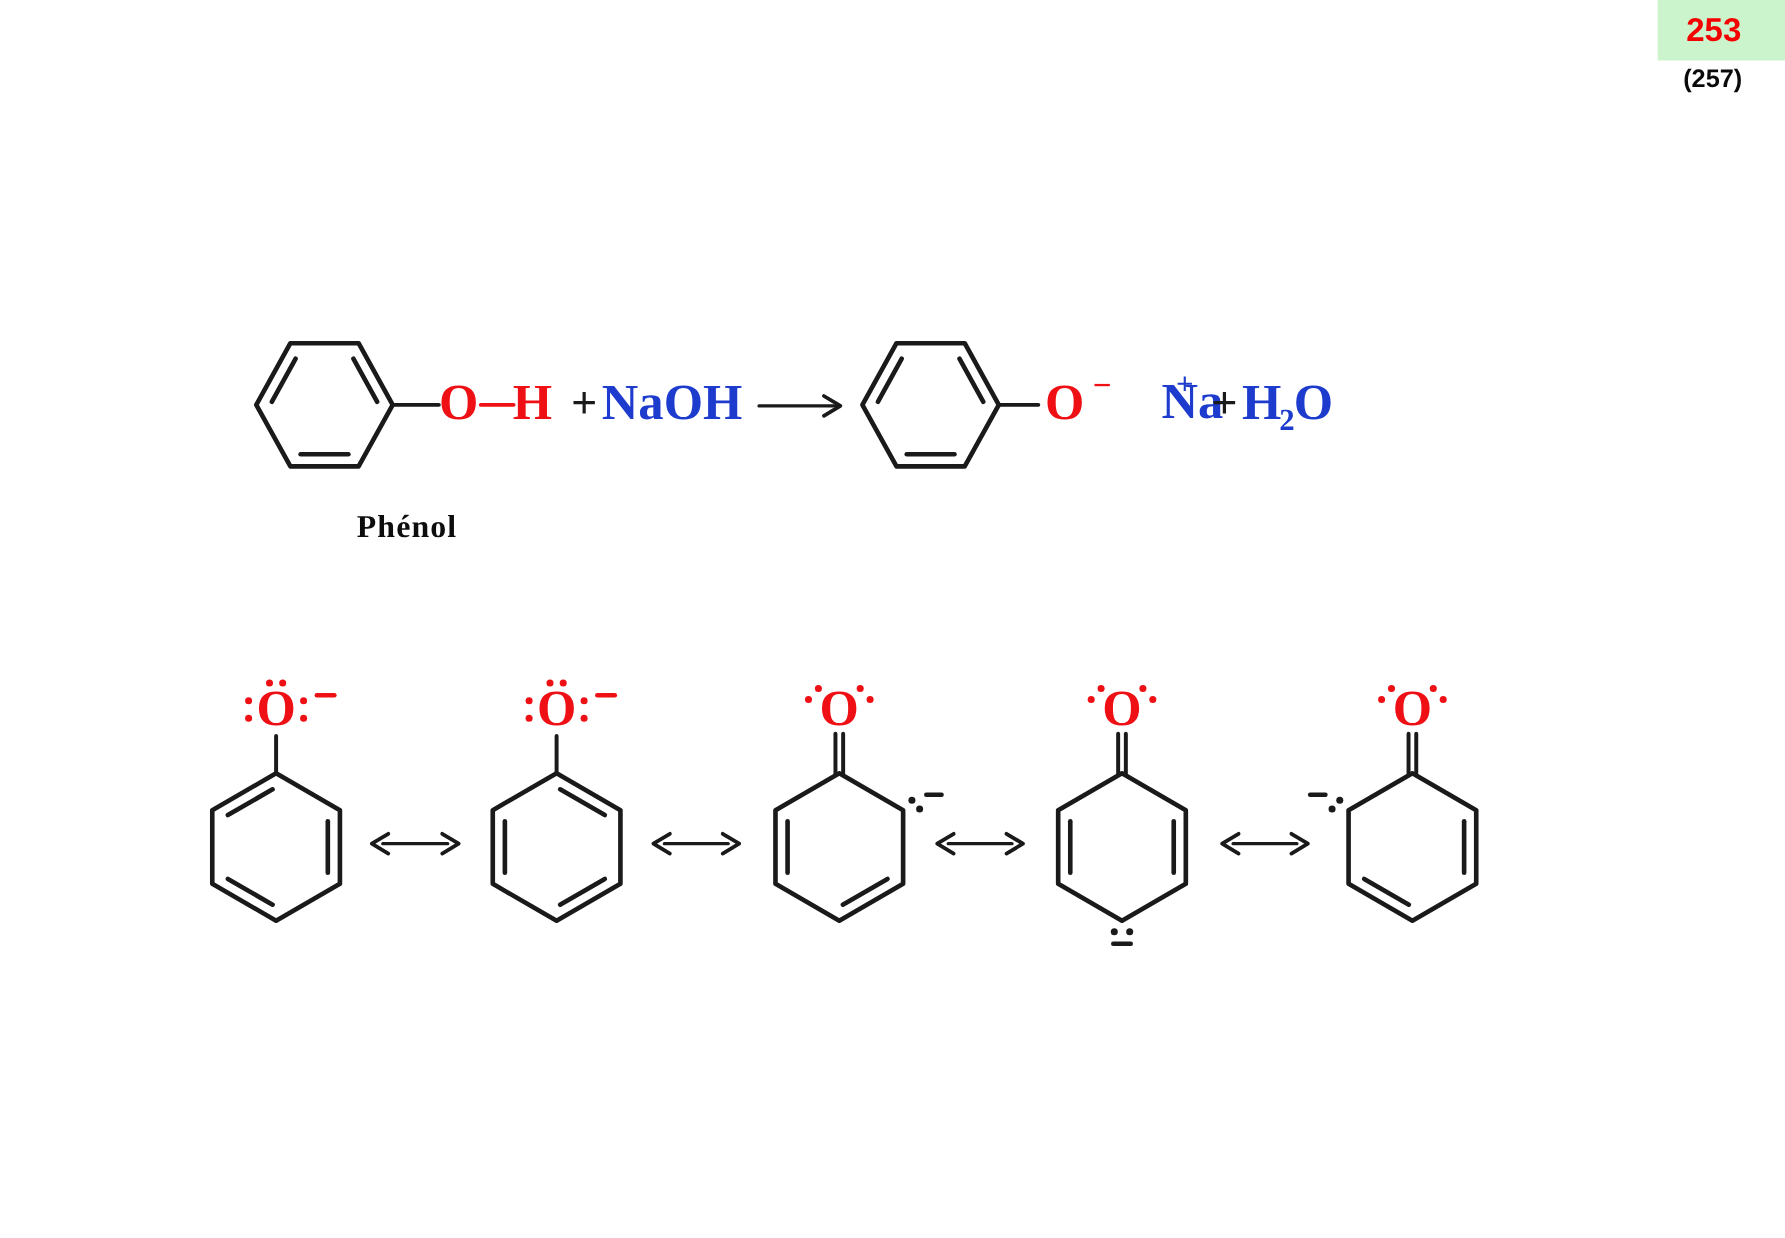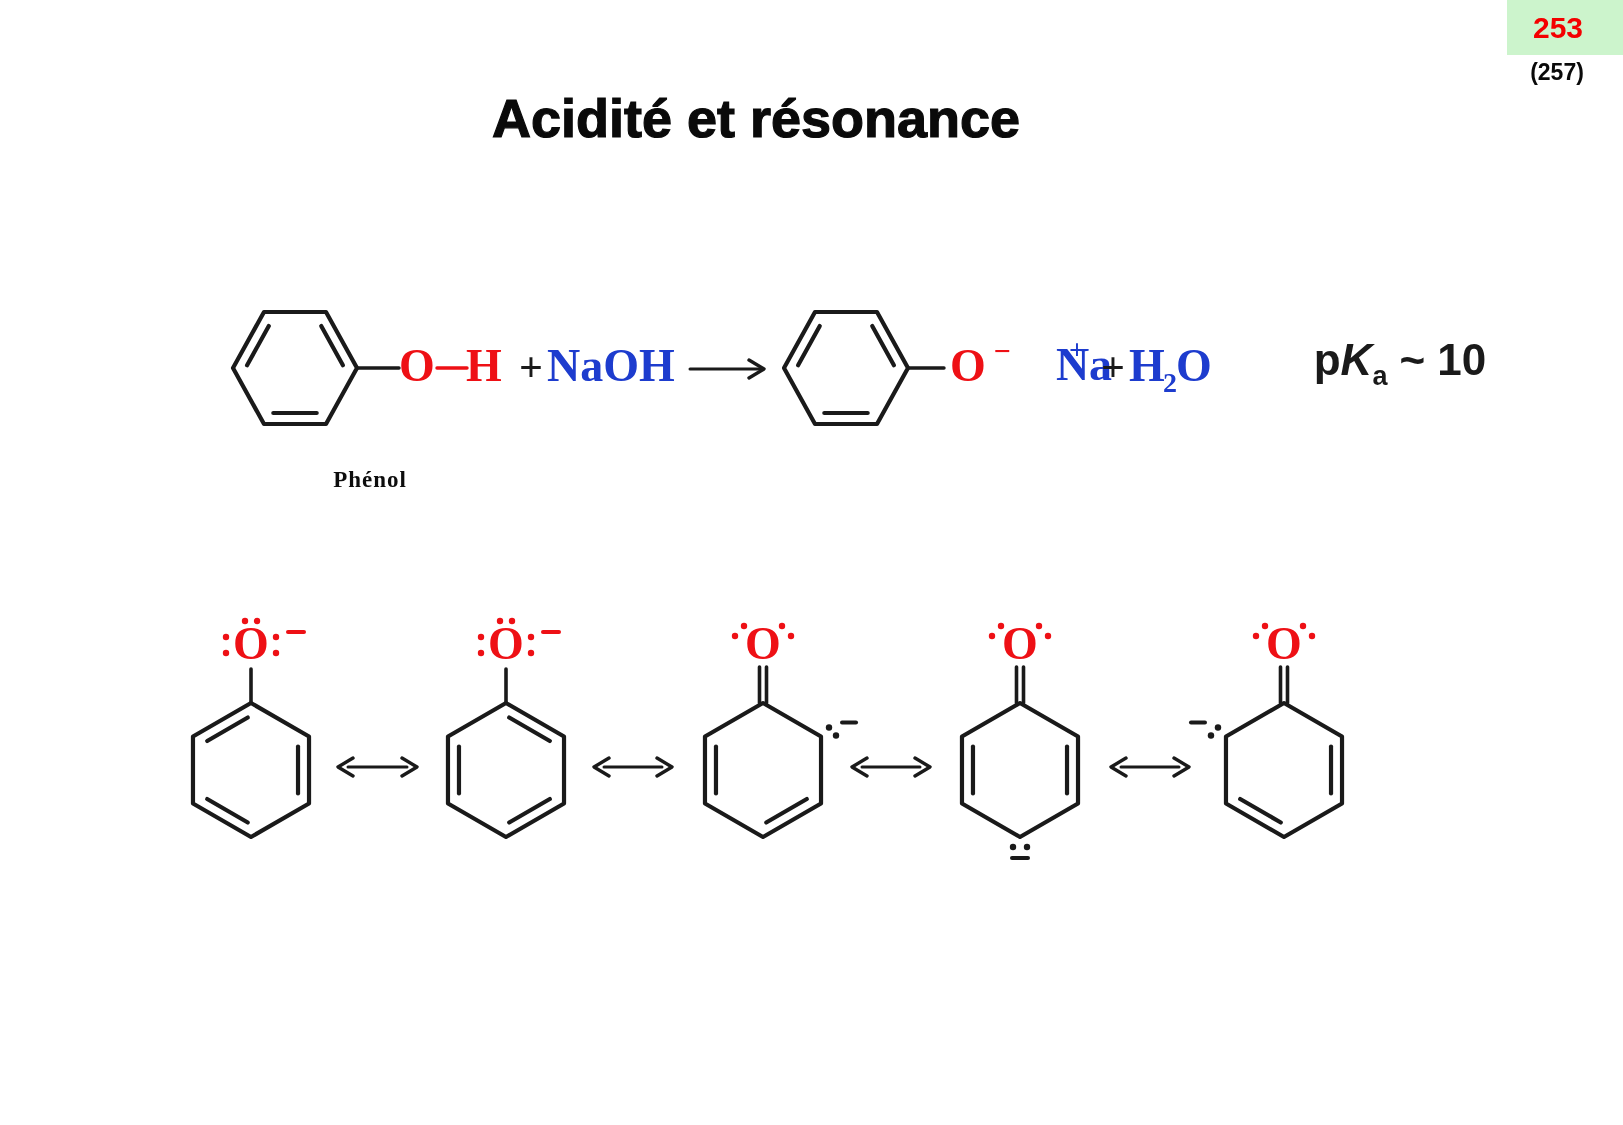--- a/index.html
+++ b/index.html
@@ -14,21 +14,21 @@
 
   .frm{position:absolute;transform:translate(-50%,-50%);white-space:nowrap;
        font-family:"Liberation Serif",serif;font-weight:700;font-size:46px;line-height:1;}
   .frm-sm{font-size:30px;}
   .frm-xs{font-size:28px;}
   .red{color:var(--red);}
   .blue{color:var(--blue);}
   .ink{color:var(--ink);}
 
   .caption{position:absolute;transform:translate(-50%,-50%);white-space:nowrap;
-           font-family:"Liberation Serif",serif;font-weight:700;font-size:23px;
+           font-family:"Liberation Serif",serif;font-weight:700;font-size:29px;
            letter-spacing:1px;color:#0d0d0d;}
 
   .pka{position:absolute;transform:translate(-50%,-50%);white-space:nowrap;
        font-size:44px;font-weight:700;color:var(--ink);}
   .pka .pka-k{font-style:italic;}
   .pka .pka-sub{font-size:27px;position:relative;top:10px;}
   .pka .pka-val{margin-left:12px;}
 
   .corner-box{position:absolute;left:1507px;top:0;width:116px;height:55px;
               background:var(--green_box);display:flex;align-items:center;
@@ -128,39 +128,35 @@
       <line x1="1121" y1="767" x2="1179" y2="767" stroke="#1a1a1a" stroke-width="3" stroke-linecap="round"></line>
       <path d="M 1174 758 L 1189 767 L 1174 776" fill="none" stroke="#1a1a1a" stroke-width="3.4" stroke-linecap="round" stroke-linejoin="round"></path>
       <path d="M 1126 758 L 1111 767 L 1126 776" fill="none" stroke="#1a1a1a" stroke-width="3.4" stroke-linecap="round" stroke-linejoin="round"></path>
     </svg>
 
   <div class="corner-box">
     <span class="corner-num">253</span>
   </div>
   <div class="corner-num2">(257)</div>
 
-  <div class="abs title" style="left:756px;top:118px">Acidité et résonance</div>
 
   <span class="frm red" style="left:417px;top:366px">O</span>
   <span class="frm red" style="left:484px;top:366px">H</span>
   <span class="frm ink" style="left:531px;top:367px;font-size:42px">+</span>
   <span class="frm blue" style="left:611px;top:366px">NaOH</span>
 
   <span class="frm red" style="left:968px;top:366px">O</span>
   <span class="frm red frm-sm" style="left:1002px;top:351px">−</span>
   <span class="frm blue" style="left:1084px;top:365px">Na</span>
   <span class="frm blue frm-xs" style="left:1077px;top:350px">+</span>
   <span class="frm ink" style="left:1113px;top:367px;font-size:42px">+</span>
   <span class="frm blue" style="left:1147px;top:366px">H</span>
   <span class="frm blue frm-xs" style="left:1170px;top:383px">2</span>
   <span class="frm blue" style="left:1194px;top:366px">O</span>
 
-  <div class="pka" style="left:1400px;top:360px">
-    <span>p</span><span class="pka-k">K</span><span class="pka-sub">a</span><span class="pka-val">~ 10</span>
-  </div>
 
   <div class="caption" style="left:370px;top:480px">Phénol</div>
 
   <span class="frm red" style="left:251px;top:644px">O</span>
   <span class="frm red" style="left:506px;top:644px">O</span>
   <span class="frm red" style="left:763px;top:644px">O</span>
   <span class="frm red" style="left:1020px;top:644px">O</span>
   <span class="frm red" style="left:1284px;top:644px">O</span>
 
 </div>

